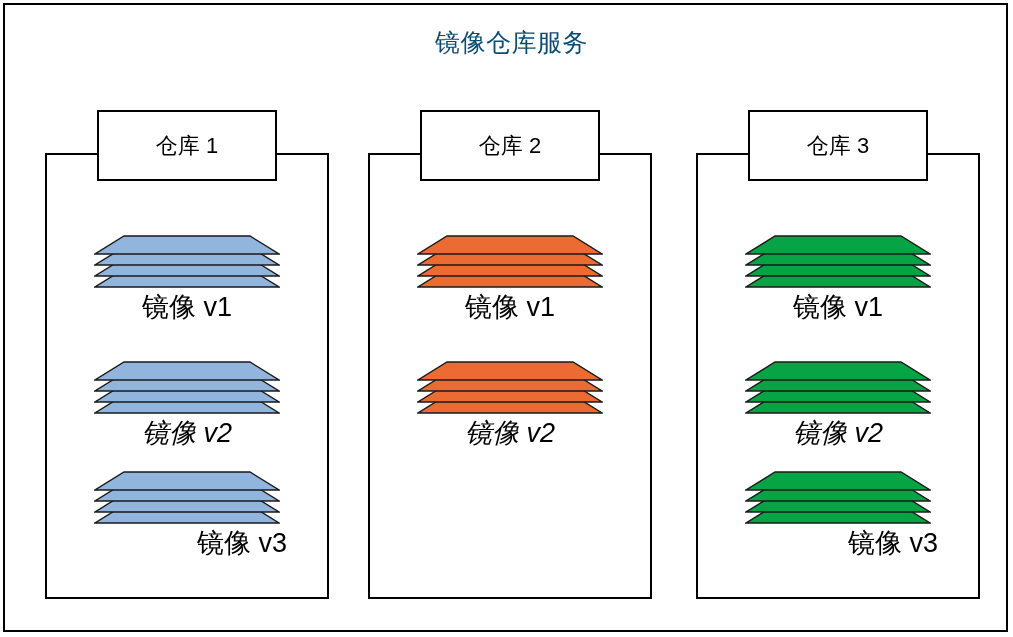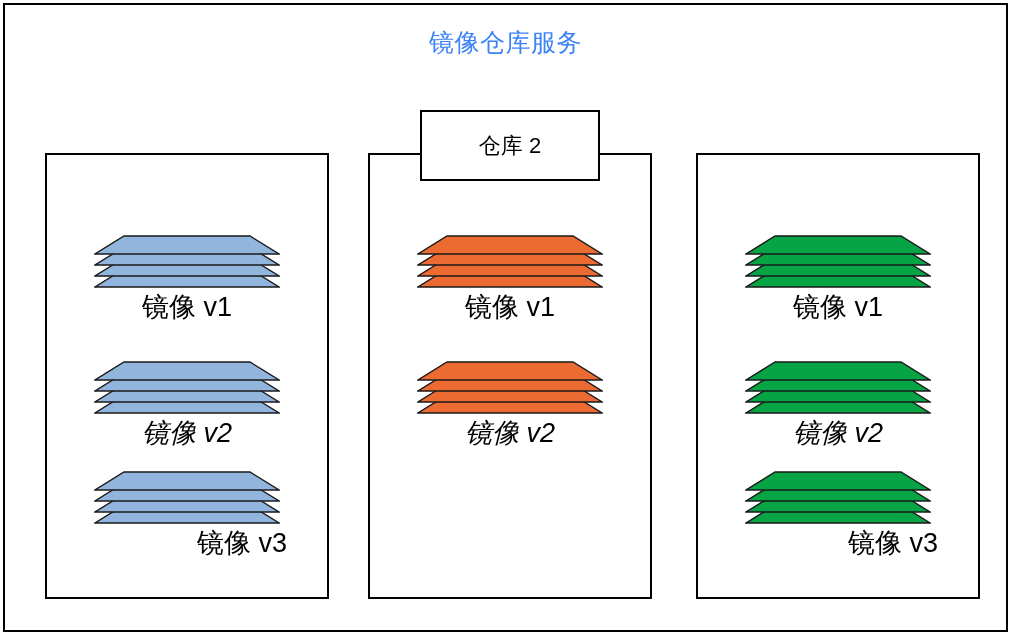--- a/index.html
+++ b/index.html
@@ -26,27 +26,27 @@
     top: 3px;
     width: 1005px;
     height: 629px;
     border: 2px solid #000000;
     box-sizing: border-box;
     background: #ffffff;
   }
 
   .service-title {
     position: absolute;
-    left: 0;
+    left: 6px;
     top: 22px;
     width: 100%;
     text-align: center;
     font-size: 25px;
     line-height: 30px;
-    color: #3b82f6;
+    color: #0c4a6e;
     letter-spacing: 0.5px;
     white-space: nowrap;
   }
 
   
   .repo {
     position: absolute;
     top: 148px;
     width: 284px;
     height: 446px;
@@ -138,20 +138,23 @@
 
 <div id="canvas">
 
   <div class="service-frame">
 
     <div class="service-title">镜像仓库服务</div>
 
     <div id="repos-host">
         <div class="repo" id="repo-0">
           <div class="repo-body"></div>
+          <div class="repo-header">
+            <span class="repo-header-label">仓库 1</span>
+          </div>
           <div class="images">
             <div class="image-item slot-0">
               <div class="stack">
                 <div class="slab">
                   <svg viewBox="0 0 186 22" preserveAspectRatio="none">
                     <polygon points="30,1 156,1 185,19 1,19" fill="#92B5DD" stroke="#1a1a1a" stroke-width="1.4" stroke-linejoin="miter"></polygon>
                   </svg>
                 </div>
                 <div class="slab">
                   <svg viewBox="0 0 186 22" preserveAspectRatio="none">
@@ -276,20 +279,23 @@
                     <polygon points="30,1 156,1 185,19 1,19" fill="#EC6B33" stroke="#1a1a1a" stroke-width="1.4" stroke-linejoin="miter"></polygon>
                   </svg>
                 </div>
               </div>
               <div class="image-label">镜像 v2</div>
             </div>
           </div>
         </div>
         <div class="repo" id="repo-2">
           <div class="repo-body"></div>
+          <div class="repo-header">
+            <span class="repo-header-label">仓库 3</span>
+          </div>
           <div class="images">
             <div class="image-item slot-0">
               <div class="stack">
                 <div class="slab">
                   <svg viewBox="0 0 186 22" preserveAspectRatio="none">
                     <polygon points="30,1 156,1 185,19 1,19" fill="#06A445" stroke="#1a1a1a" stroke-width="1.4" stroke-linejoin="miter"></polygon>
                   </svg>
                 </div>
                 <div class="slab">
                   <svg viewBox="0 0 186 22" preserveAspectRatio="none">

